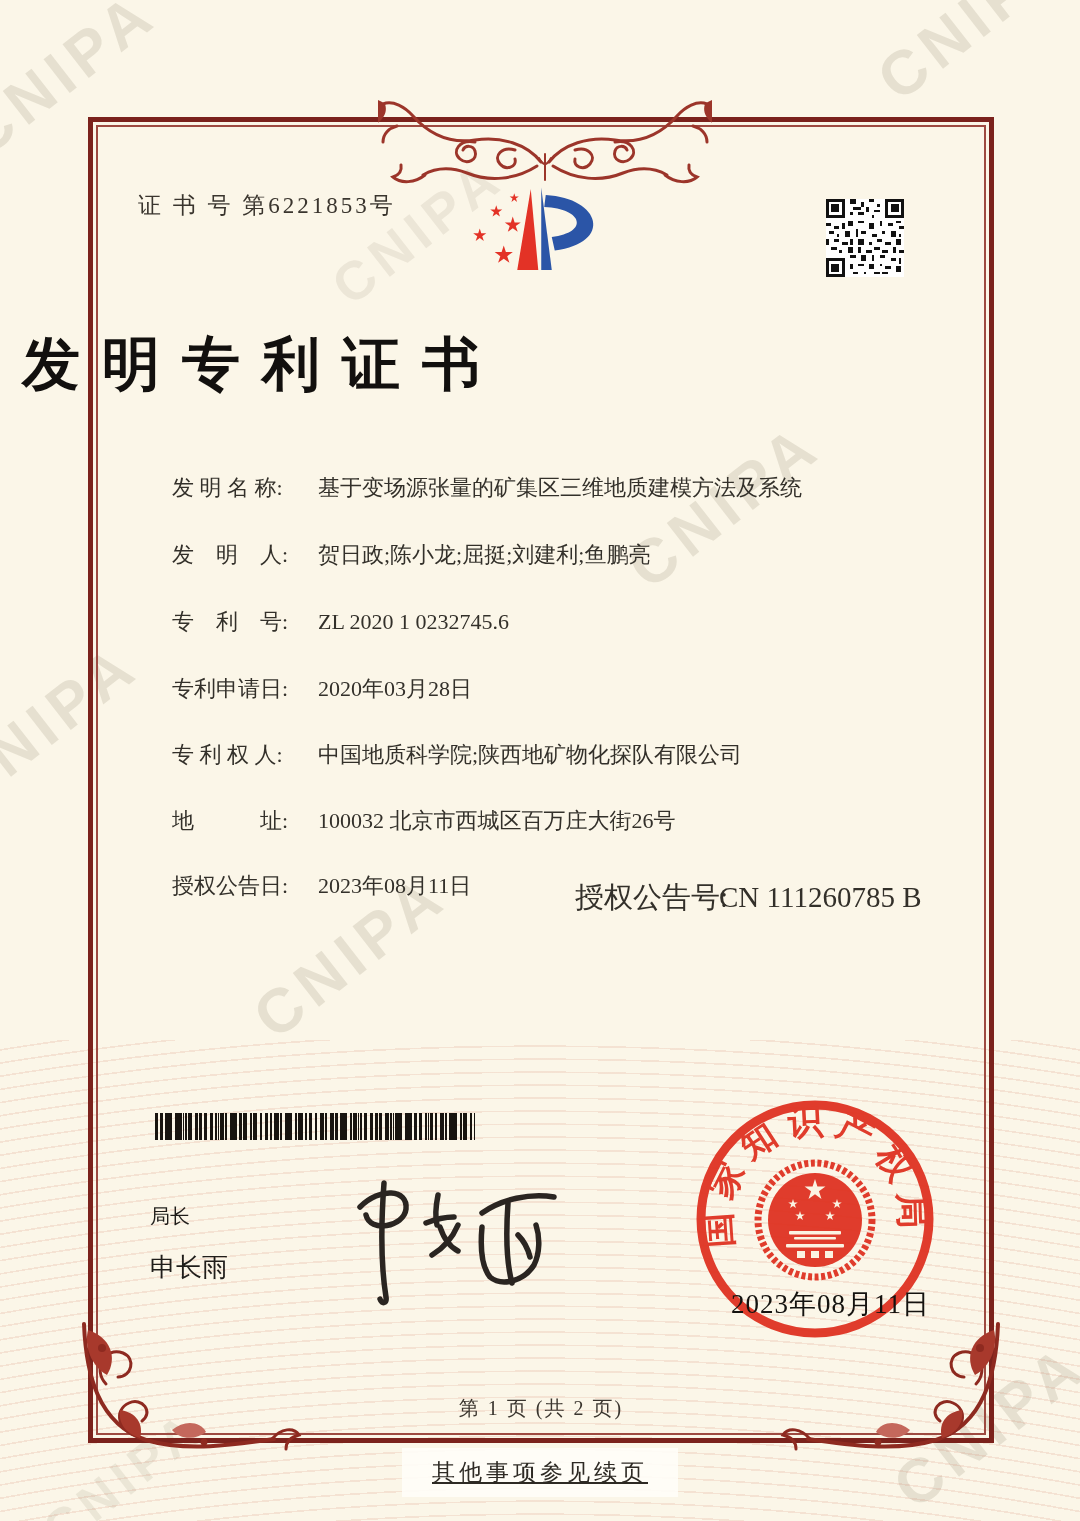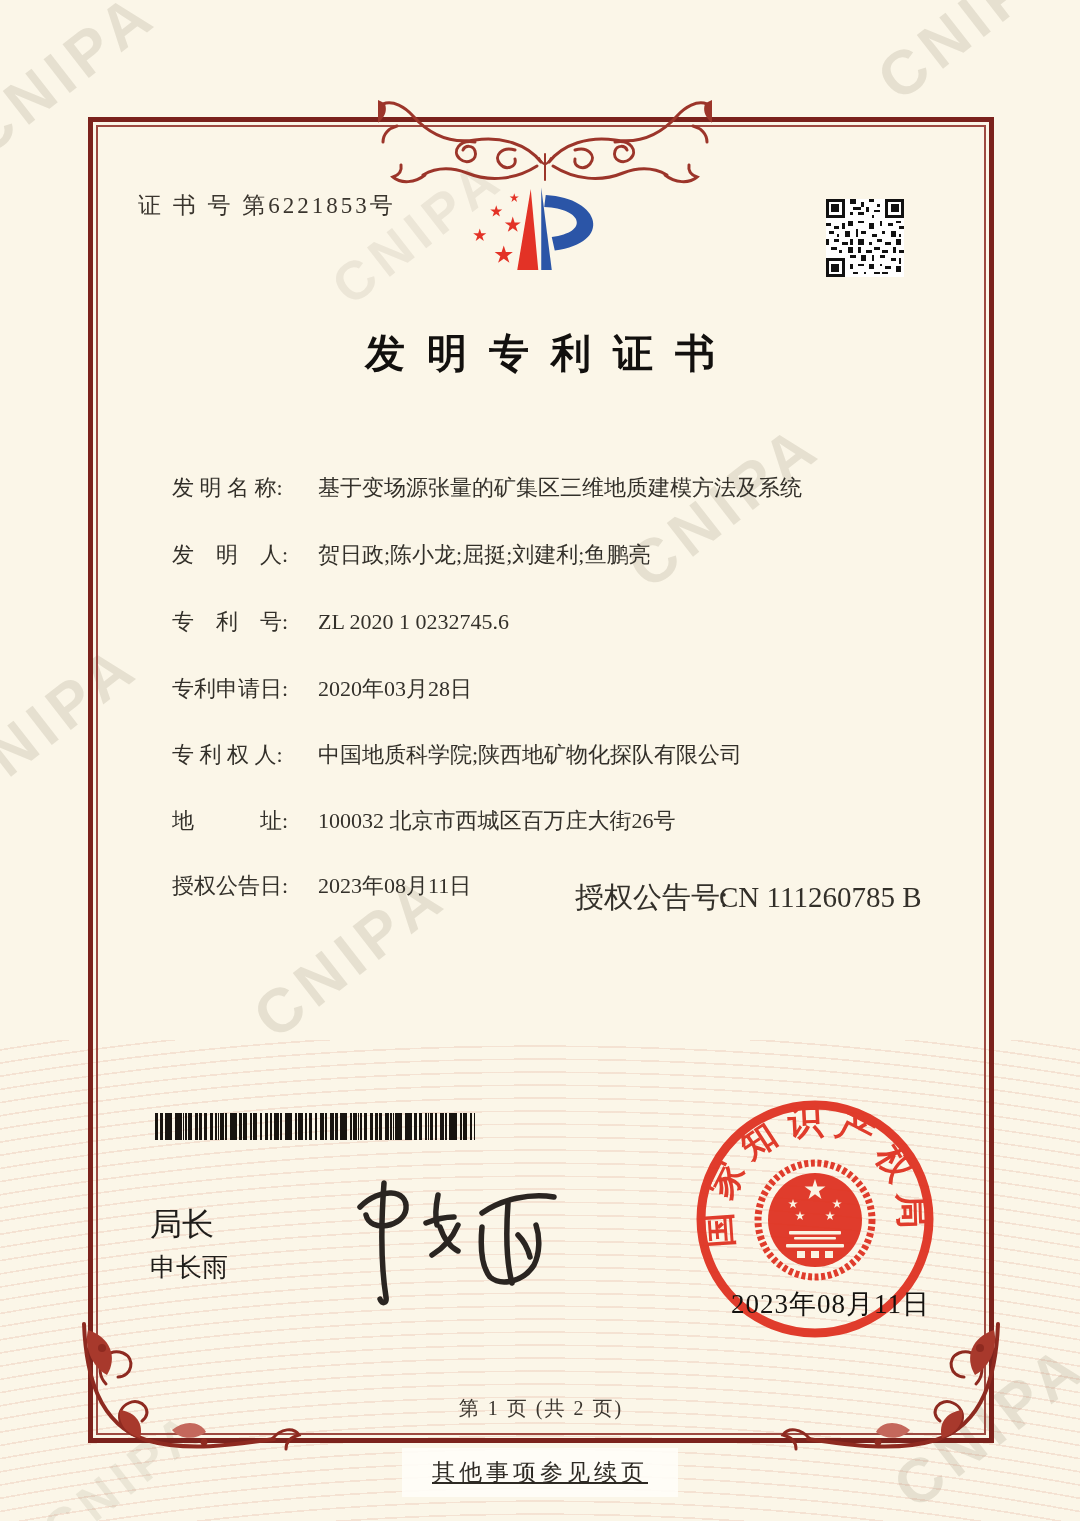--- a/index.html
+++ b/index.html
@@ -33,22 +33,22 @@
     border:2px solid #9e4a41;
   }
   
   .cert-no{
     position:absolute;left:138px;top:190px;font-size:23px;
     letter-spacing:3px;color:#3a352e;
   }
   .qr{position:absolute;left:826px;top:199px;width:78px;height:78px;}
   .logo{position:absolute;left:463px;top:186px;width:158px;height:126px;}
   .title{
-    position:absolute;left:0;top:326px;width:1080px;text-align:center;
-    font-size:40px;font-weight:bold;letter-spacing:22px;text-indent:22px;
+    position:absolute;left:0;top:326px;width:1080px;text-align:left;
+    font-size:58px;font-weight:bold;letter-spacing:22px;text-indent:22px;
     color:#12100e;
   }
   
   .row{position:absolute;left:150px;font-size:22px;white-space:pre;color:#33302a;}
   .row .lab{display:inline-block;width:146px;white-space:pre;}
   .row .val{white-space:pre;}
   .row2{position:absolute;font-size:29px;white-space:pre;color:#33302a;}
   
   .paras{
     position:absolute;left:150px;top:893px;width:814px;
@@ -58,21 +58,21 @@
   
   .barcode{
     position:absolute;left:155px;top:1113px;width:320px;height:27px;
     background:
       repeating-linear-gradient(90deg,#18140f 0 2px,rgba(0,0,0,0) 2px 5px),
       repeating-linear-gradient(90deg,#18140f 0 3px,rgba(0,0,0,0) 3px 11px),
       repeating-linear-gradient(90deg,#18140f 0 1px,rgba(0,0,0,0) 1px 7px);
   }
   
   .signer-title{
-    position:absolute;left:150px;top:1203px;font-size:32px;
+    position:absolute;left:150px;top:1203px;font-size:20px;
     font-family:"Liberation Sans","DejaVu Sans",sans-serif;color:#1f1d1a;
   }
   .signer-name{
     position:absolute;left:150px;top:1250px;font-size:26px;
     font-family:"Liberation Sans","DejaVu Sans",sans-serif;color:#1f1d1a;
   }
   .signature{position:absolute;left:322px;top:1165px;width:260px;height:145px;}
   
   .seal{position:absolute;left:690px;top:1092px;width:250px;height:254px;opacity:0.95;}
   .seal-date{

